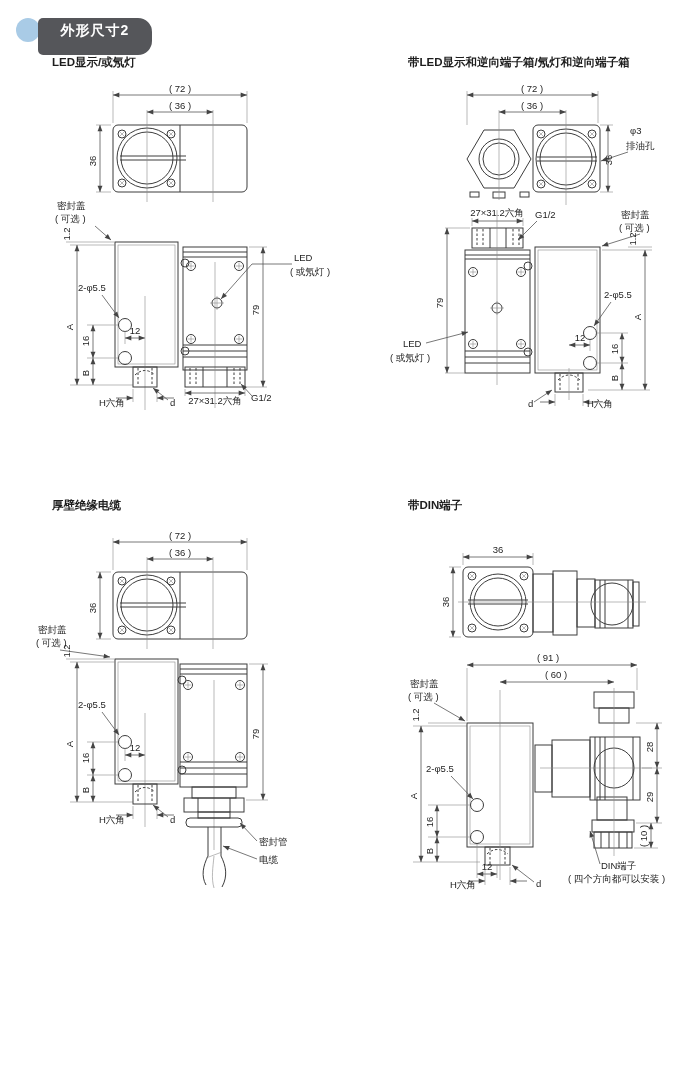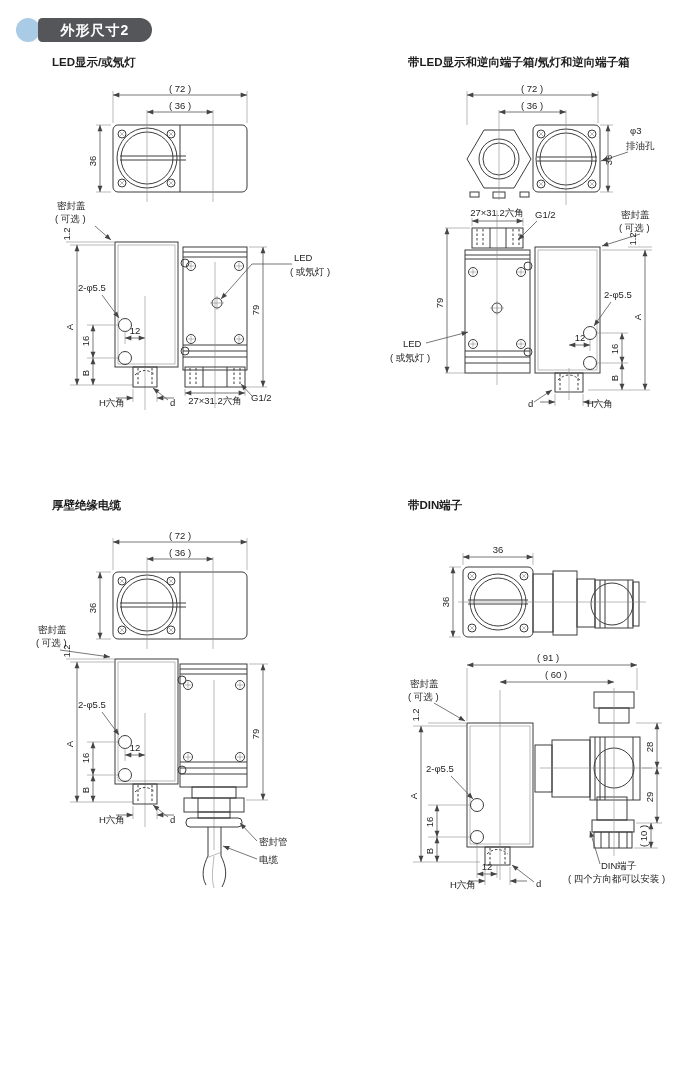--- a/index.html
+++ b/index.html
@@ -1,20 +1,20 @@
 <!DOCTYPE html>
 <html><head>
 <meta charset="utf-8">
 <style>
   html,body{margin:0;padding:0;background:#fff;}
   .page{position:relative;width:700px;height:1071px;background:#fff;overflow:hidden;
         font-family:"Liberation Sans",sans-serif;}
   .hdr-circle{position:absolute;left:16px;top:18px;width:24px;height:24px;border-radius:50%;
         background:#a9cbe6;}
-  .hdr-badge{position:absolute;left:38px;top:18px;width:114px;height:24px;background:#55565a;
+  .hdr-badge{position:absolute;left:38px;top:18px;width:114px;height:37px;background:#55565a;
         border-radius:5px 14px 14px 5px;color:#fff;font-weight:bold;font-size:14px;
         line-height:25px;text-align:center;letter-spacing:1px;}
   svg.dw{position:absolute;left:0;top:0;}
   svg .ln{stroke:#3d3d3d;stroke-width:1;fill:none;}
   svg .tn{stroke:#8a8a8a;stroke-width:0.6;fill:none;}
   svg .dm{stroke:#555;stroke-width:0.8;fill:none;}
   svg .da{stroke-dasharray:2.5 2;}
   svg text{fill:#1d1d1d;stroke:none;font-family:"Liberation Sans",sans-serif;font-size:9.5px;}
   svg text.mid{text-anchor:middle;}
   svg text.tt{font-size:11.5px;font-weight:bold;}

